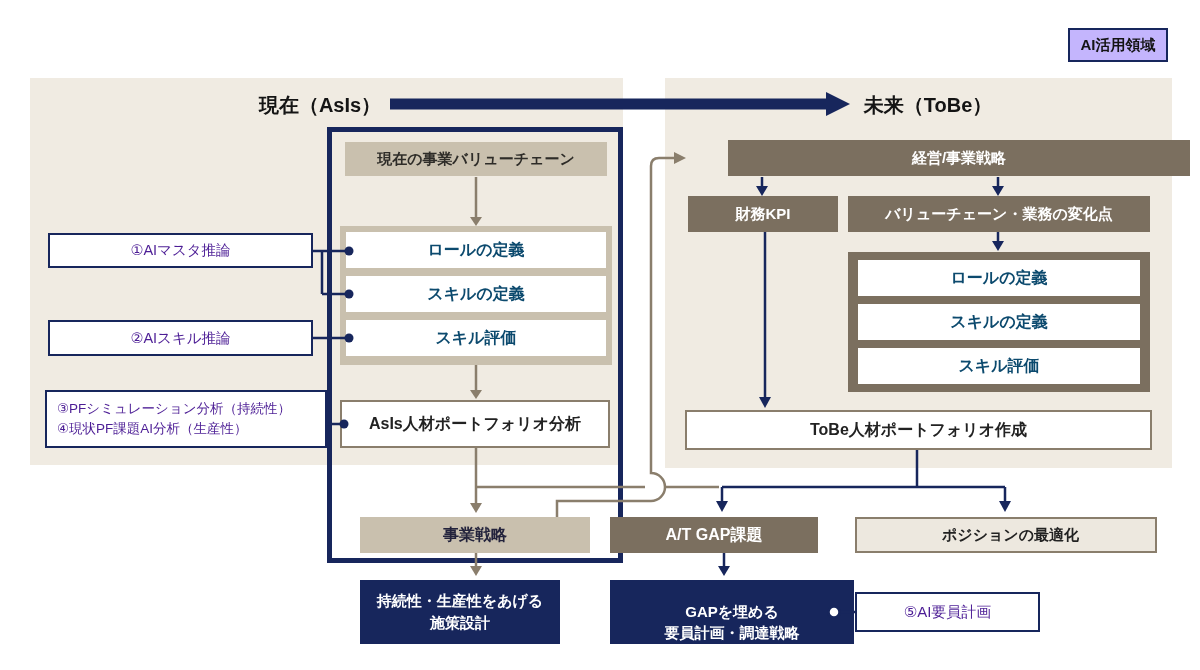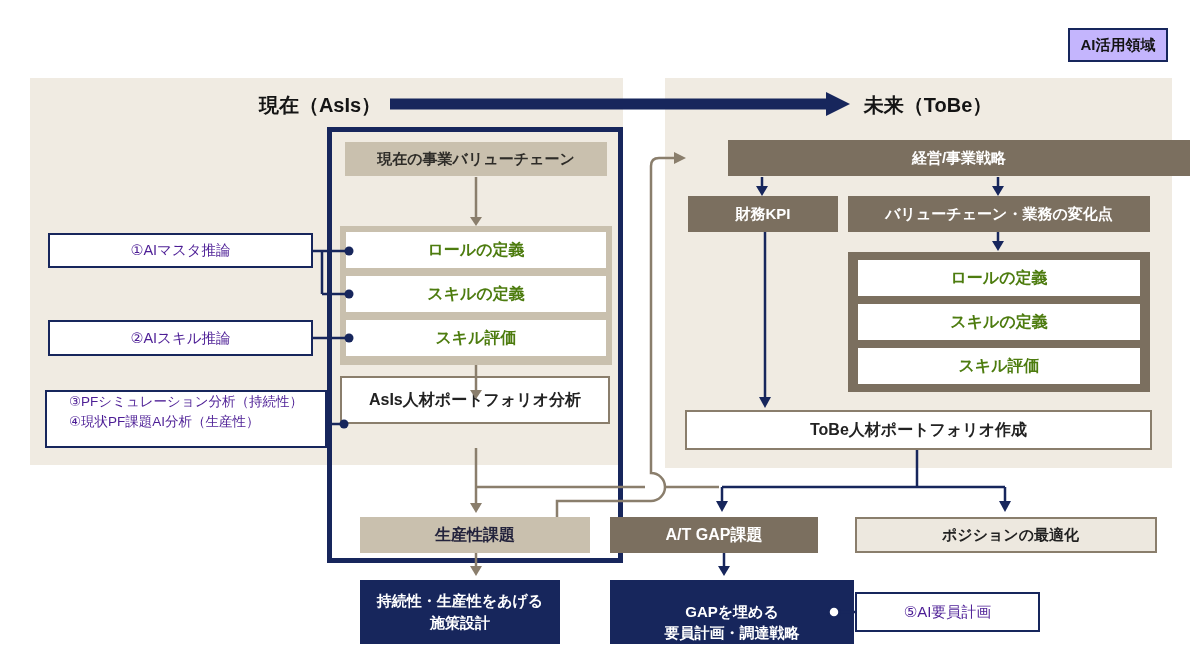--- a/index.html
+++ b/index.html
@@ -7,21 +7,21 @@
     position:relative;width:1200px;height:670px;background:#ffffff;
     font-family:"Liberation Sans","DejaVu Sans",sans-serif;color:#262626;
     overflow:hidden;
   }
   .abs{position:absolute;box-sizing:border-box;}
   .panel{background:#f0ebe2;z-index:1;}
   .frame{border:5px solid #17265c;z-index:2;background:transparent;}
   .flex{display:flex;align-items:center;justify-content:center;text-align:center;}
   .box{z-index:3;}
   .tan{background:#c9c0ae;color:#2e2c28;font-weight:bold;}
-  .white-step{background:#ffffff;color:#4d7c0f;font-weight:bold;font-size:16px;}
+  .white-step{background:#ffffff;color:#0c4a6e;font-weight:bold;font-size:16px;}
   .brown{background:#7b6f5f;color:#ffffff;font-weight:bold;}
   .outline-brown{background:#ffffff;border:2px solid #8a7e6c;color:#222222;font-weight:bold;}
   .light-brown-border{background:#ede8df;border:2px solid #8a7e6c;color:#222222;font-weight:bold;padding-left:9px;}
   .navy-box{background:#17265c;color:#ffffff;font-weight:bold;line-height:1.45;}
   .callout{background:#ffffff;border:2px solid #17265c;color:#4c1d95;}
   .title{font-size:20px;font-weight:bold;color:#141414;z-index:3;}
   .badge{background:#c4b5fd;border:2px solid #17265c;font-weight:bold;font-size:15px;color:#141414;z-index:3;}
   svg.overlay{position:absolute;left:0;top:0;z-index:4;pointer-events:none;}
 </style>
 </head>
@@ -39,41 +39,41 @@
   <div class="abs title" style="left:230px;top:92px;width:180px;text-align:center;">現在（AsIs）</div>
   <div class="abs title" style="left:848px;top:92px;width:160px;text-align:center;">未来（ToBe）</div>
 
   <div class="abs flex box tan" style="left:345px;top:142px;width:262px;height:34px;font-size:15px;font-family:Liberation Mono, monospace;">現在の事業バリューチェーン</div>
 
   <div class="abs box tan" style="left:340px;top:226px;width:272px;height:139px;"></div>
   <div class="abs flex box white-step" style="left:346px;top:232px;width:260px;height:36px;">ロールの定義</div>
   <div class="abs flex box white-step" style="left:346px;top:276px;width:260px;height:36px;">スキルの定義</div>
   <div class="abs flex box white-step" style="left:346px;top:320px;width:260px;height:36px;">スキル評価</div>
 
-  <div class="abs flex box outline-brown" style="left:340px;top:376px;width:270px;height:48px;font-size:16px;">AsIs人材ポートフォリオ分析</div>
+  <div class="abs flex box outline-brown" style="left:340px;top:400px;width:270px;height:48px;font-size:16px;">AsIs人材ポートフォリオ分析</div>
 
   <div class="abs flex box callout" style="left:48px;top:233px;width:265px;height:35px;font-size:14.5px;">①AIマスタ推論</div>
   <div class="abs flex box callout" style="left:48px;top:320px;width:265px;height:36px;font-size:14.5px;">②AIスキル推論</div>
-  <div class="abs box callout" style="left:45px;top:390px;width:282px;height:58px;font-size:13.5px;line-height:1.45;display:flex;flex-direction:column;padding-left:22px;">
+  <div class="abs box callout" style="left:45px;top:390px;width:282px;height:58px;font-size:13.5px;line-height:1.45;display:flex;flex-direction:column;justify-content:center;padding-left:10px;">
     <span>③PFシミュレーション分析（持続性）</span>
     <span>④現状PF課題AI分析（生産性）</span>
   </div>
 
   <div class="abs flex box brown" style="left:688px;top:140px;width:462px;height:36px;font-size:15px;margin-left:40px;">経営/事業戦略</div>
   <div class="abs flex box brown" style="left:848px;top:196px;width:302px;height:36px;font-size:15px;">バリューチェーン・業務の変化点</div>
   <div class="abs flex box brown" style="left:688px;top:196px;width:150px;height:36px;font-size:15px;">財務KPI</div>
 
   <div class="abs box brown" style="left:848px;top:252px;width:302px;height:140px;"></div>
   <div class="abs flex box white-step" style="left:858px;top:260px;width:282px;height:36px;">ロールの定義</div>
   <div class="abs flex box white-step" style="left:858px;top:304px;width:282px;height:36px;">スキルの定義</div>
   <div class="abs flex box white-step" style="left:858px;top:348px;width:282px;height:36px;">スキル評価</div>
 
   <div class="abs flex box outline-brown" style="left:685px;top:410px;width:467px;height:40px;font-size:16px;">ToBe人材ポートフォリオ作成</div>
 
-  <div class="abs flex box tan" style="left:360px;top:517px;width:230px;height:36px;font-size:16px;color:#23233c;">生産性課題</div>
+  <div class="abs flex box tan" style="left:360px;top:517px;width:230px;height:36px;font-size:16px;color:#23233c;">事業戦略</div>
   <div class="abs flex box brown" style="left:610px;top:517px;width:208px;height:36px;font-size:16px;">A/T GAP課題</div>
   <div class="abs flex box light-brown-border" style="left:855px;top:517px;width:302px;height:36px;font-size:15px;">ポジションの最適化</div>
 
   <div class="abs flex box navy-box" style="left:360px;top:580px;width:200px;height:64px;font-size:15px;flex-direction:column;">
     <span>持続性・生産性をあげる</span>
     <span>施策設計</span>
   </div>
   <div class="abs flex box navy-box" style="left:610px;top:580px;width:244px;height:64px;font-size:15px;flex-direction:column;justify-content:flex-end;">
     <span>GAPを埋める</span>
     <span>要員計画・調達戦略</span>

